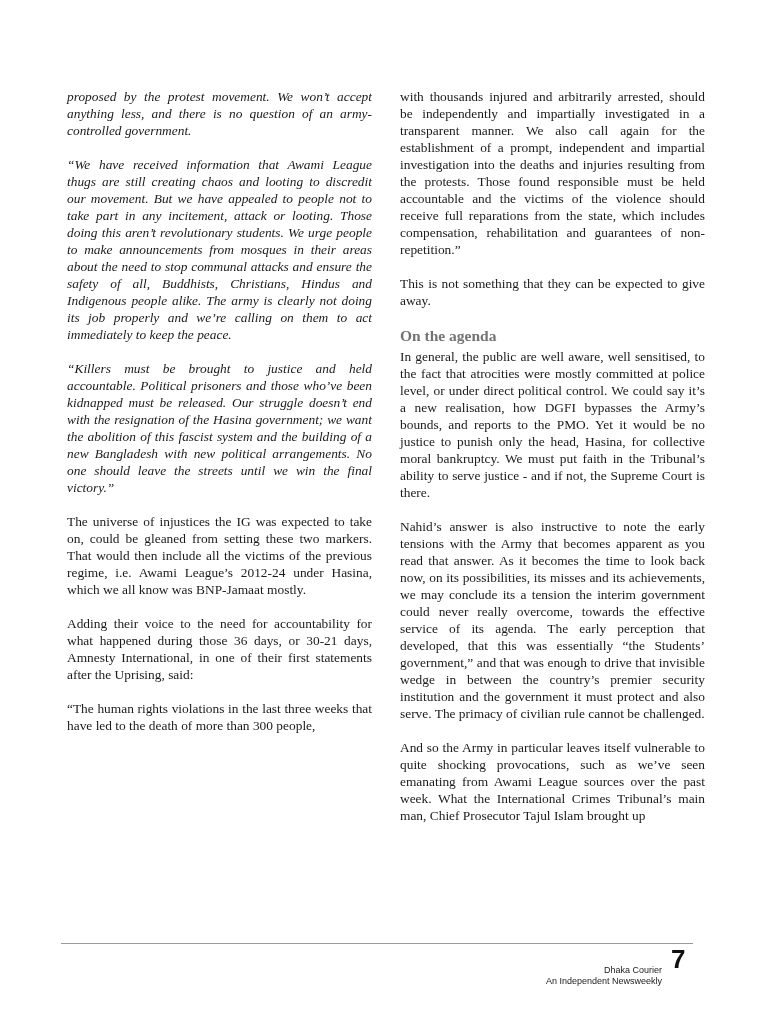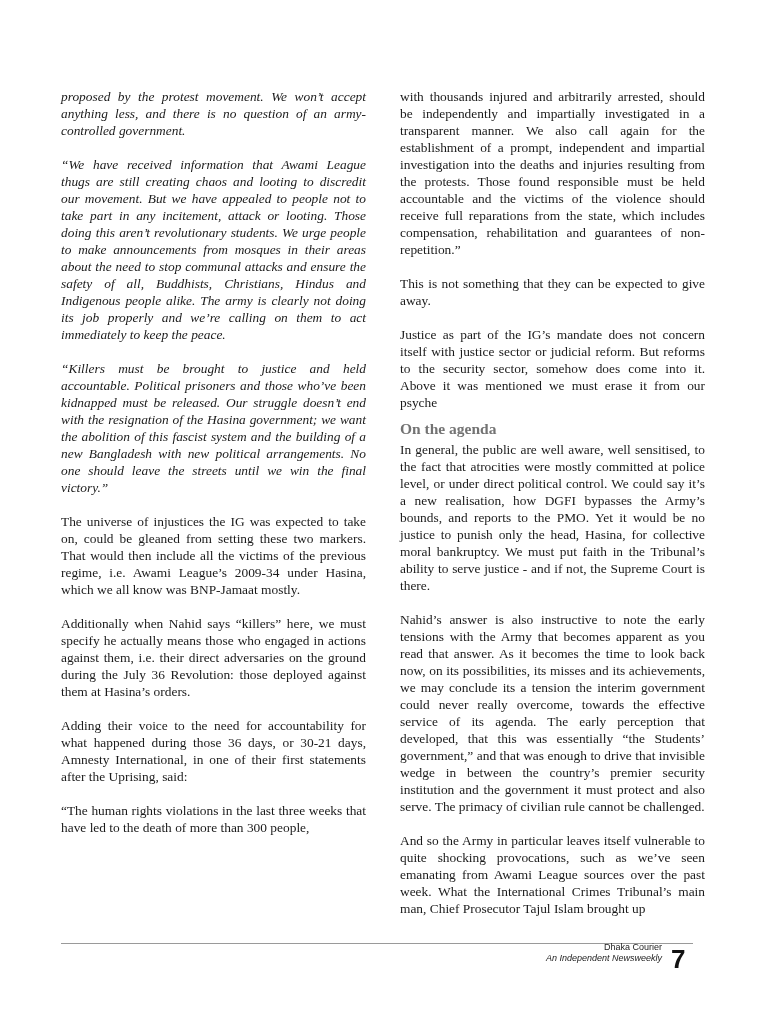--- a/index.html
+++ b/index.html
@@ -3,55 +3,53 @@
 <meta charset="utf-8">
 <style>
   html, body { margin: 0; padding: 0; background: #ffffff; }
   body { width: 768px; height: 1027px; position: relative; overflow: hidden; }
   .page { position: absolute; left: 0; top: 0; width: 768px; height: 1027px; background: #fff; }
   .col {
     position: absolute; top: 88px; width: 305px;
     font-family: "Liberation Serif", serif; font-size: 13.4px; line-height: 17px;
     color: #1a1a1a; text-align: justify; hyphens: none;
   }
-  .col-left { left: 61px; }
+  .col-left { left: 67px; }
   .col-right { left: 400px; }
   .col p { margin: 0 0 17px 0; }
   .col p.italic { font-style: italic; }
   .col p.last { margin-bottom: 2px; }
   .subhead {
     font-family: "Liberation Serif", serif; font-weight: bold; color: #737373;
     font-size: 15.5px; line-height: 20px; margin: 3px 0 2px 0; text-align: left;
   }
   .rule { position: absolute; left: 61px; top: 943px; width: 632px; height: 1px; background: #9a9a9a; }
-  .footer { position: absolute; right: 106px; top: 942px; text-align: right;
+  .footer { position: absolute; right: 106px; top: 965px; text-align: right;
     font-family: "Liberation Sans", sans-serif; font-size: 9px; line-height: 11px; color: #222; }
-  .footer .tag { font-style: italic; }
+  .footer .tag { }
   .page-num { position: absolute; left: 671px; top: 946px; font-family: "Liberation Sans", sans-serif;
     font-weight: bold; font-size: 26px; line-height: 26px; color: #111; }
 </style>
 </head>
 <body>
 
 <div class="page">
 
   <div class="col col-left">
     <p class="italic">proposed by the protest movement. We won’t accept anything less, and there is no question of an army-controlled government.</p>
     <p class="italic">“We have received information that Awami League thugs are still creating chaos and looting to discredit our movement. But we have appealed to people not to take part in any incitement, attack or looting. Those doing this aren’t revolutionary students. We urge people to make announcements from mosques in their areas about the need to stop communal attacks and ensure the safety of all, Buddhists, Christians, Hindus and Indigenous people alike. The army is clearly not doing its job properly and we’re calling on them to act immediately to keep the peace.</p>
     <p class="italic">“Killers must be brought to justice and held accountable. Political prisoners and those who’ve been kidnapped must be released. Our struggle doesn’t end with the resignation of the Hasina government; we want the abolition of this fascist system and the building of a new Bangladesh with new political arrangements. No one should leave the streets until we win the final victory.”</p>
-    <p>The universe of injustices the IG  was expected to take on, could be gleaned from setting these two markers. That would then include all the victims  of the previous regime, i.e. Awami League’s 2009-34 under Hasina, which we all know was BNP-Jamaat mostly.</p>
-    <p>Additionally when Nahid says “killers” here, we must specify he actually means those who engaged in actions against them, i.e. their direct adversaries on the ground during the July 36 Revolution: those deployed against them at Hasina’s orders.</p>
+    <p>The universe of injustices the IG  was expected to take on, could be gleaned from setting these two markers. That would then include all the victims  of the previous regime, i.e. Awami League’s 2012-24 under Hasina, which we all know was BNP-Jamaat mostly.</p>
     <p>Adding their voice to the need for accountability for what happened during those 36 days, or 30-21 days, Amnesty International, in one of their first statements after the Uprising, said:</p>
     <p class="last">“The human rights violations in the last three weeks that have led to the death of more than 300 people,</p>
   </div>
 
   <div class="col col-right">
     <p>with thousands injured and arbitrarily arrested, should be independently and impartially investigated in a transparent manner. We also call again for the establishment of a prompt, independent and impartial investigation into the deaths and injuries resulting from the protests. Those found responsible must be held accountable and the victims of the violence should receive full reparations from the state, which includes compensation, rehabilitation and guarantees of non-repetition.”</p>
     <p>This is not something that they can be expected to give away.</p>
-    <p style="margin-bottom:8px">Justice as part of the IG’s mandate does not concern itself with justice sector or judicial reform. But reforms to the security sector, somehow does come into it. Above it was mentioned we must erase it from our psyche</p>
     <div class="subhead">On the agenda</div>
     <p>In general, the public are well aware, well sensitised, to the fact that atrocities were mostly committed at police level, or under direct political control. We could say it’s a new realisation, how DGFI bypasses the Army’s bounds, and reports to the PMO. Yet it would be no justice to punish only the head, Hasina, for collective moral bankruptcy. We must put faith in the Tribunal’s ability to serve justice - and if not, the Supreme Court is there.</p>
     <p>Nahid’s answer is also instructive to note the early tensions with the Army that becomes apparent as you read that answer. As it becomes the time to look back now, on its possibilities, its misses and its achievements, we may conclude its a tension the interim government could never really overcome, towards the effective service of its agenda. The early perception that developed, that this was essentially “the Students’ government,” and that was enough to drive that invisible wedge in between the country’s premier security institution and the government it must protect and also serve. The primacy of civilian rule cannot be challenged.</p>
     <p class="last">And so the Army in particular leaves itself vulnerable to quite shocking provocations, such as we’ve seen emanating from Awami League sources over the past week. What the International Crimes Tribunal’s main man, Chief Prosecutor Tajul Islam brought up</p>
   </div>
 
   <div class="rule"></div>
 
   <div class="footer">
     <div>Dhaka Courier</div>

